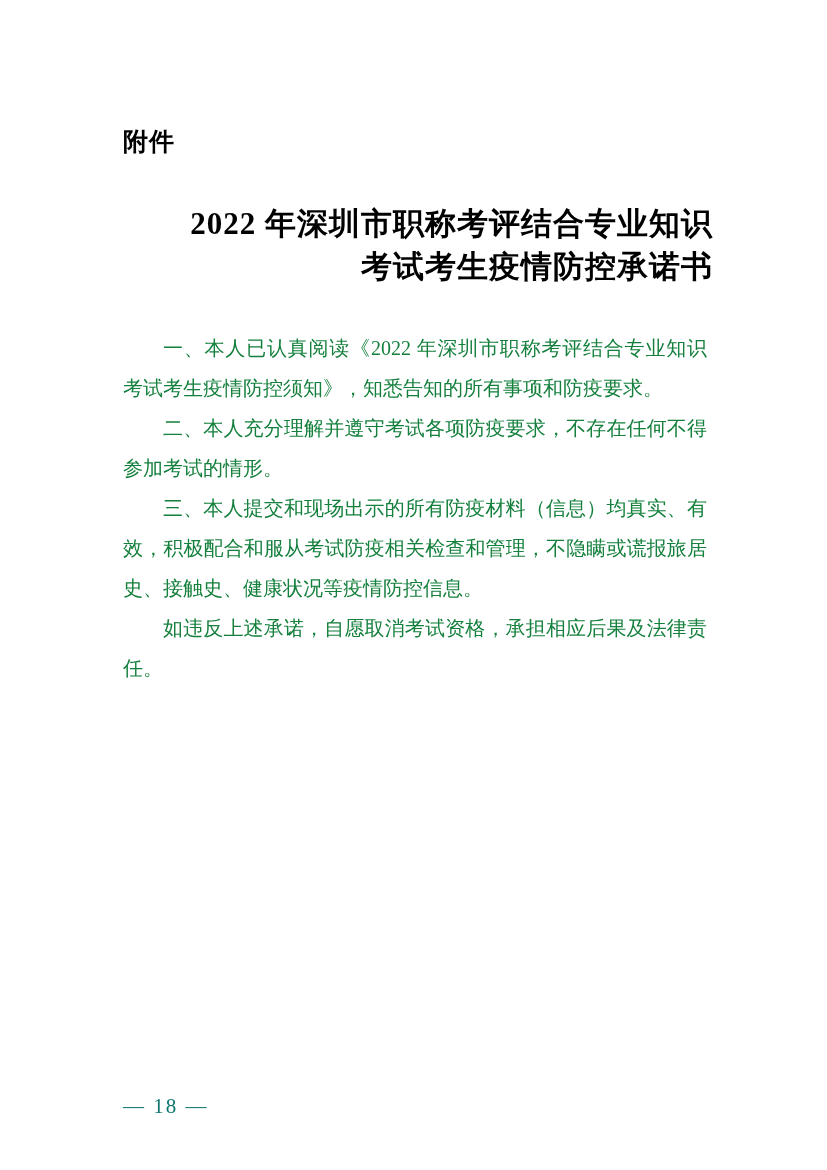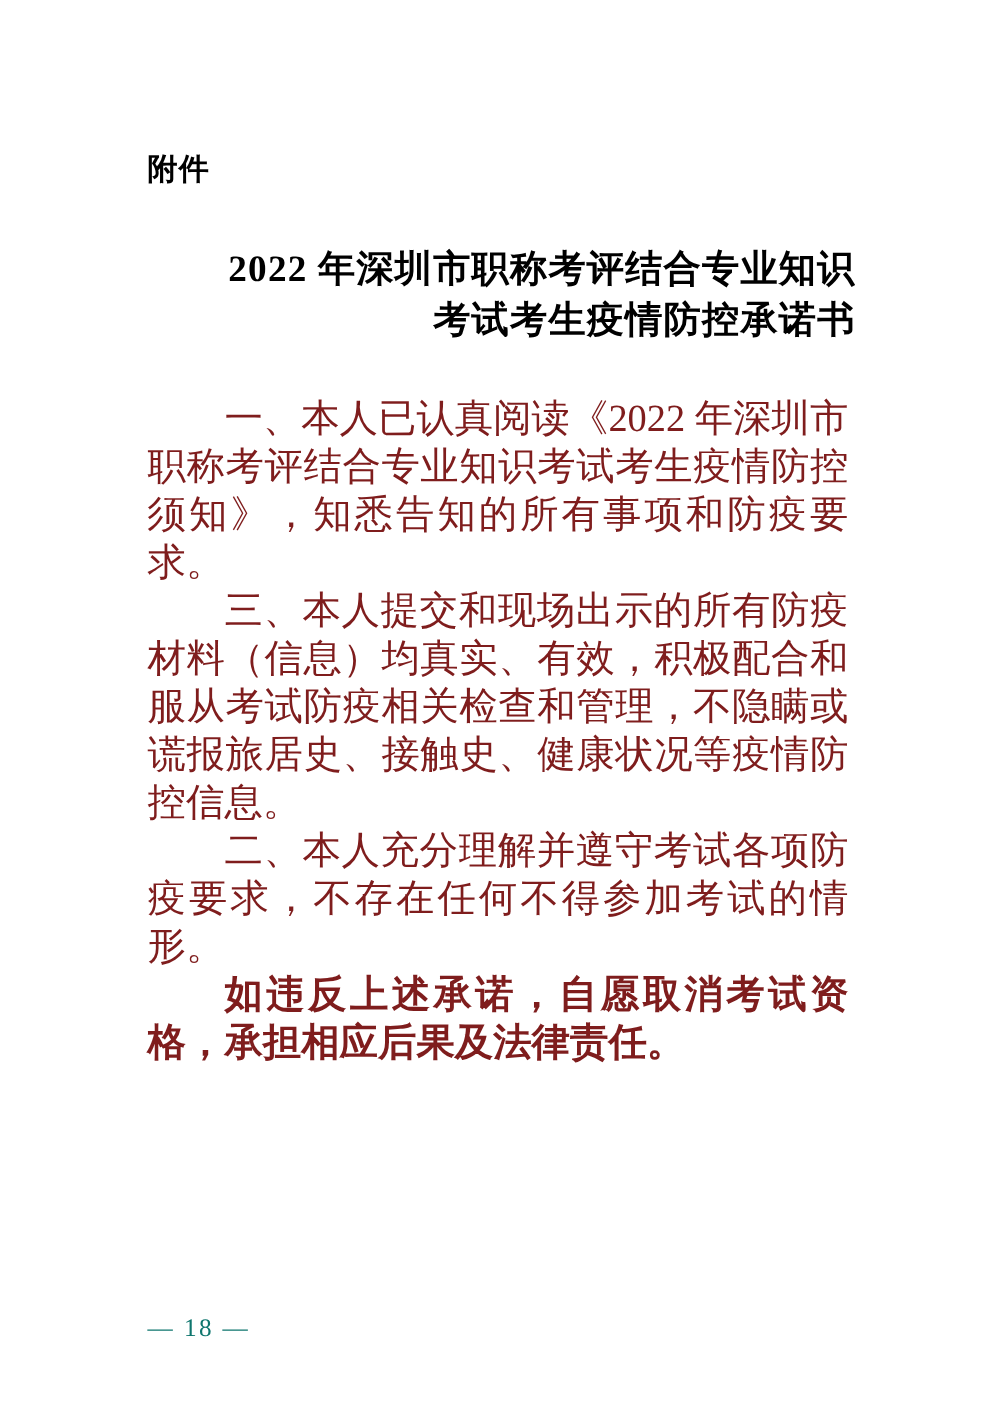--- a/index.html
+++ b/index.html
@@ -42,32 +42,32 @@
     font-size: 31px;
     line-height: 43px;
     letter-spacing: 1px;
     color: #000000;
   }
   .doc-body {
     position: absolute;
     left: 123px;
     top: 308px;
     width: 584px;
-    font-size: 32px;
+    font-size: 20px;
     line-height: 40px;
     text-align: justify;
-    color: #7f1d1d;
+    color: #15803d;
   }
   .doc-body p {
     margin: 0;
     padding: 0;
     text-indent: 2em;
   }
   .doc-body p.bold {
-    font-weight: bold;
+    font-weight: normal;
   }
   .page-footer {
     position: absolute;
     left: 123px;
     top: 1072px;
     font-size: 21px;
     line-height: 28px;
     letter-spacing: 2px;
     color: #0f766e;
   }
@@ -79,20 +79,20 @@
 
   <div class="attachment-label">附件</div>
 
   <div class="doc-title">
     <div>2022 年深圳市职称考评结合专业知识</div>
     <div>考试考生疫情防控承诺书</div>
   </div>
 
   <div class="doc-body">
     <p>一、本人已认真阅读《2022 年深圳市职称考评结合专业知识考试考生疫情防控须知》，知悉告知的所有事项和防疫要求。</p>
+    <p>二、本人充分理解并遵守考试各项防疫要求，不存在任何不得参加考试的情形。</p>
     <p>三、本人提交和现场出示的所有防疫材料（信息）均真实、有效，积极配合和服从考试防疫相关检查和管理，不隐瞒或谎报旅居史、接触史、健康状况等疫情防控信息。</p>
-    <p>二、本人充分理解并遵守考试各项防疫要求，不存在任何不得参加考试的情形。</p>
     <p class="bold">如违反上述承诺，自愿取消考试资格，承担相应后果及法律责任。</p>
   </div>
 
   <div class="page-footer">— 18 —</div>
 
 </div>
 
 </body></html>

